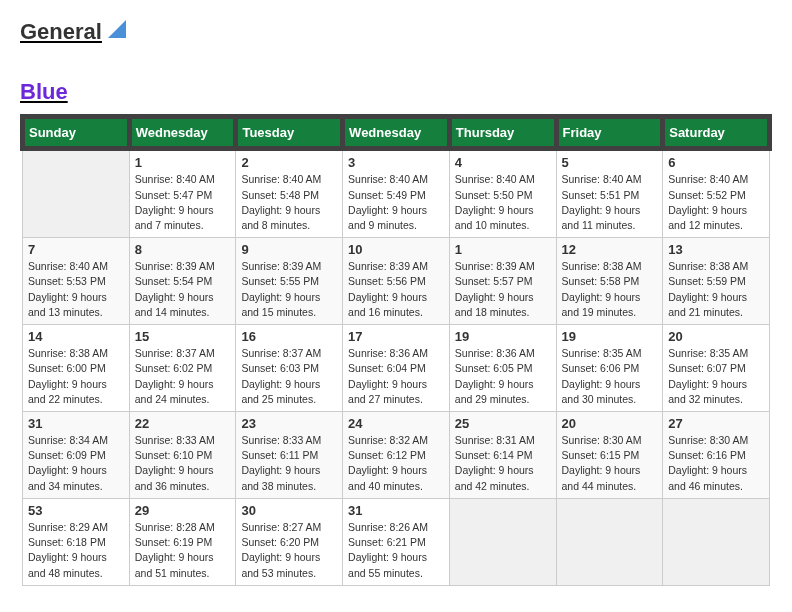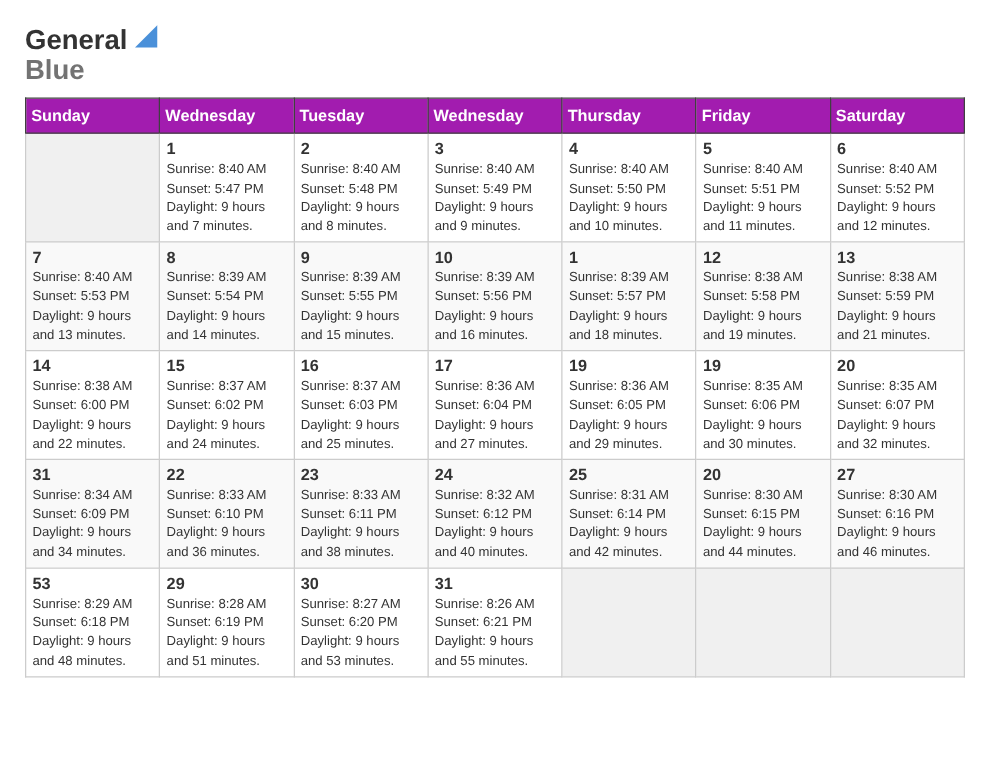--- a/index.html
+++ b/index.html
@@ -37,27 +37,27 @@
     .calendar-subtitle {
       font-size: 16px;
       color: #555;
     }
     .calendar-table {
       width: 100%;
       border-collapse: collapse;
       font-size: 11px;
     }
     .calendar-table thead tr th {
-      background-color: #a21caf;
+      background-color: #15803d;
       color: #fff;
       padding: 6px 4px;
       text-align: left;
       font-size: 13px;
       font-weight: bold;
-      border: 1px solid #404040;
+      border: 5px solid #404040;
     }
     .calendar-table tbody tr td {
       border: 1px solid #ccc;
       vertical-align: top;
       padding: 4px 5px;
       min-height: 70px;
       height: 85px;
       color: #333;
       background: #fff;
     }
@@ -77,28 +77,28 @@
     }
     .empty-cell {
       background: #f0f0f0 !important;
     }
   </style>
 </head>
 <body>
 
 <div class="header">
   <div class="logo">
-    <div style="display:flex;flex-direction:column;align-items:flex-start;">
+    <div style="display:flex;flex-direction:column;align-items:flex-start;text-decoration:underline;">
       <div style="display:flex;align-items:center;">
         <span class="logo-text">General</span>
         <svg width="22" height="22" viewBox="0 0 22 22" style="margin-left:2px;margin-top:-2px;">
           <polygon points="4,18 22,0 22,18" fill="#4a90d9"></polygon>
         </svg>
       </div>
-      <span class="logo-text" style="color:#737373;">Blue</span>
+      <span class="logo-text" style="color:#6d28d9;margin-top:36px;">Blue</span>
     </div>
   </div>
   <div class="title-block">
     <div class="calendar-title"></div>
     <div class="calendar-subtitle"></div>
   </div>
 </div>
 
 <table class="calendar-table">
   <thead>

